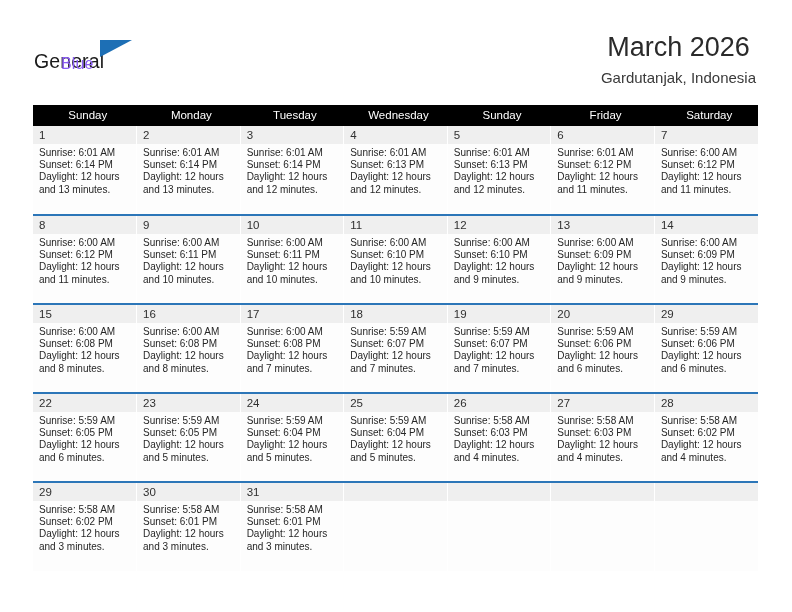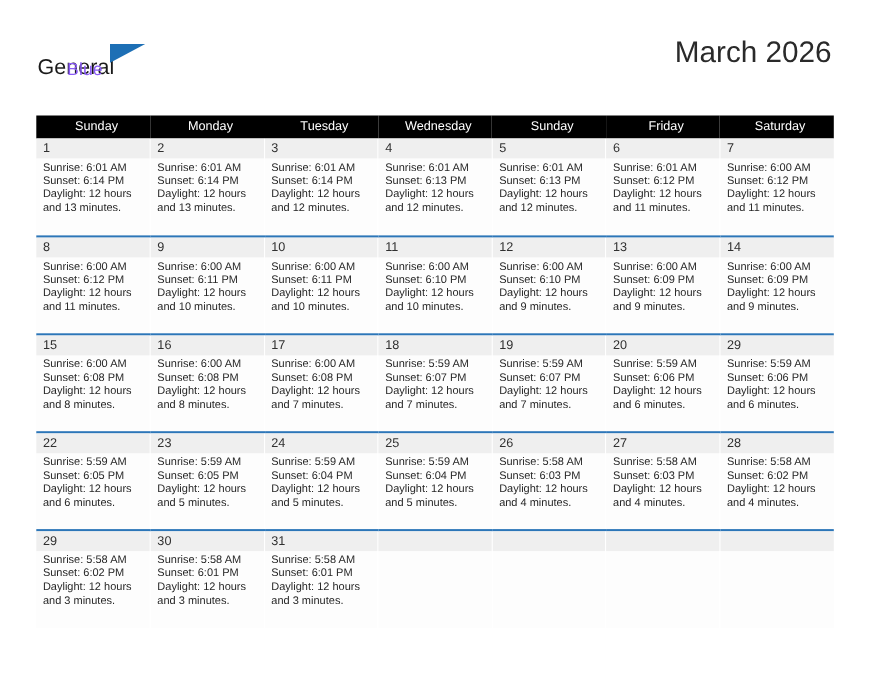--- a/index.html
+++ b/index.html
@@ -149,20 +149,21 @@
   <div id="header">
 
     <div id="logo">
       <span class="logo-general">General</span>
       <span class="logo-triangle"></span>
       <span class="logo-blue">Blue</span>
     </div>
 
     <div id="title-block">
       <h1 id="month-title">March 2026</h1>
+      <div id="location-title">Gardutanjak, Indonesia</div>
     </div>
 
   </div>
 
   <table id="calendar">
     <colgroup>
       <col>
         <col>
         <col>
         <col>

